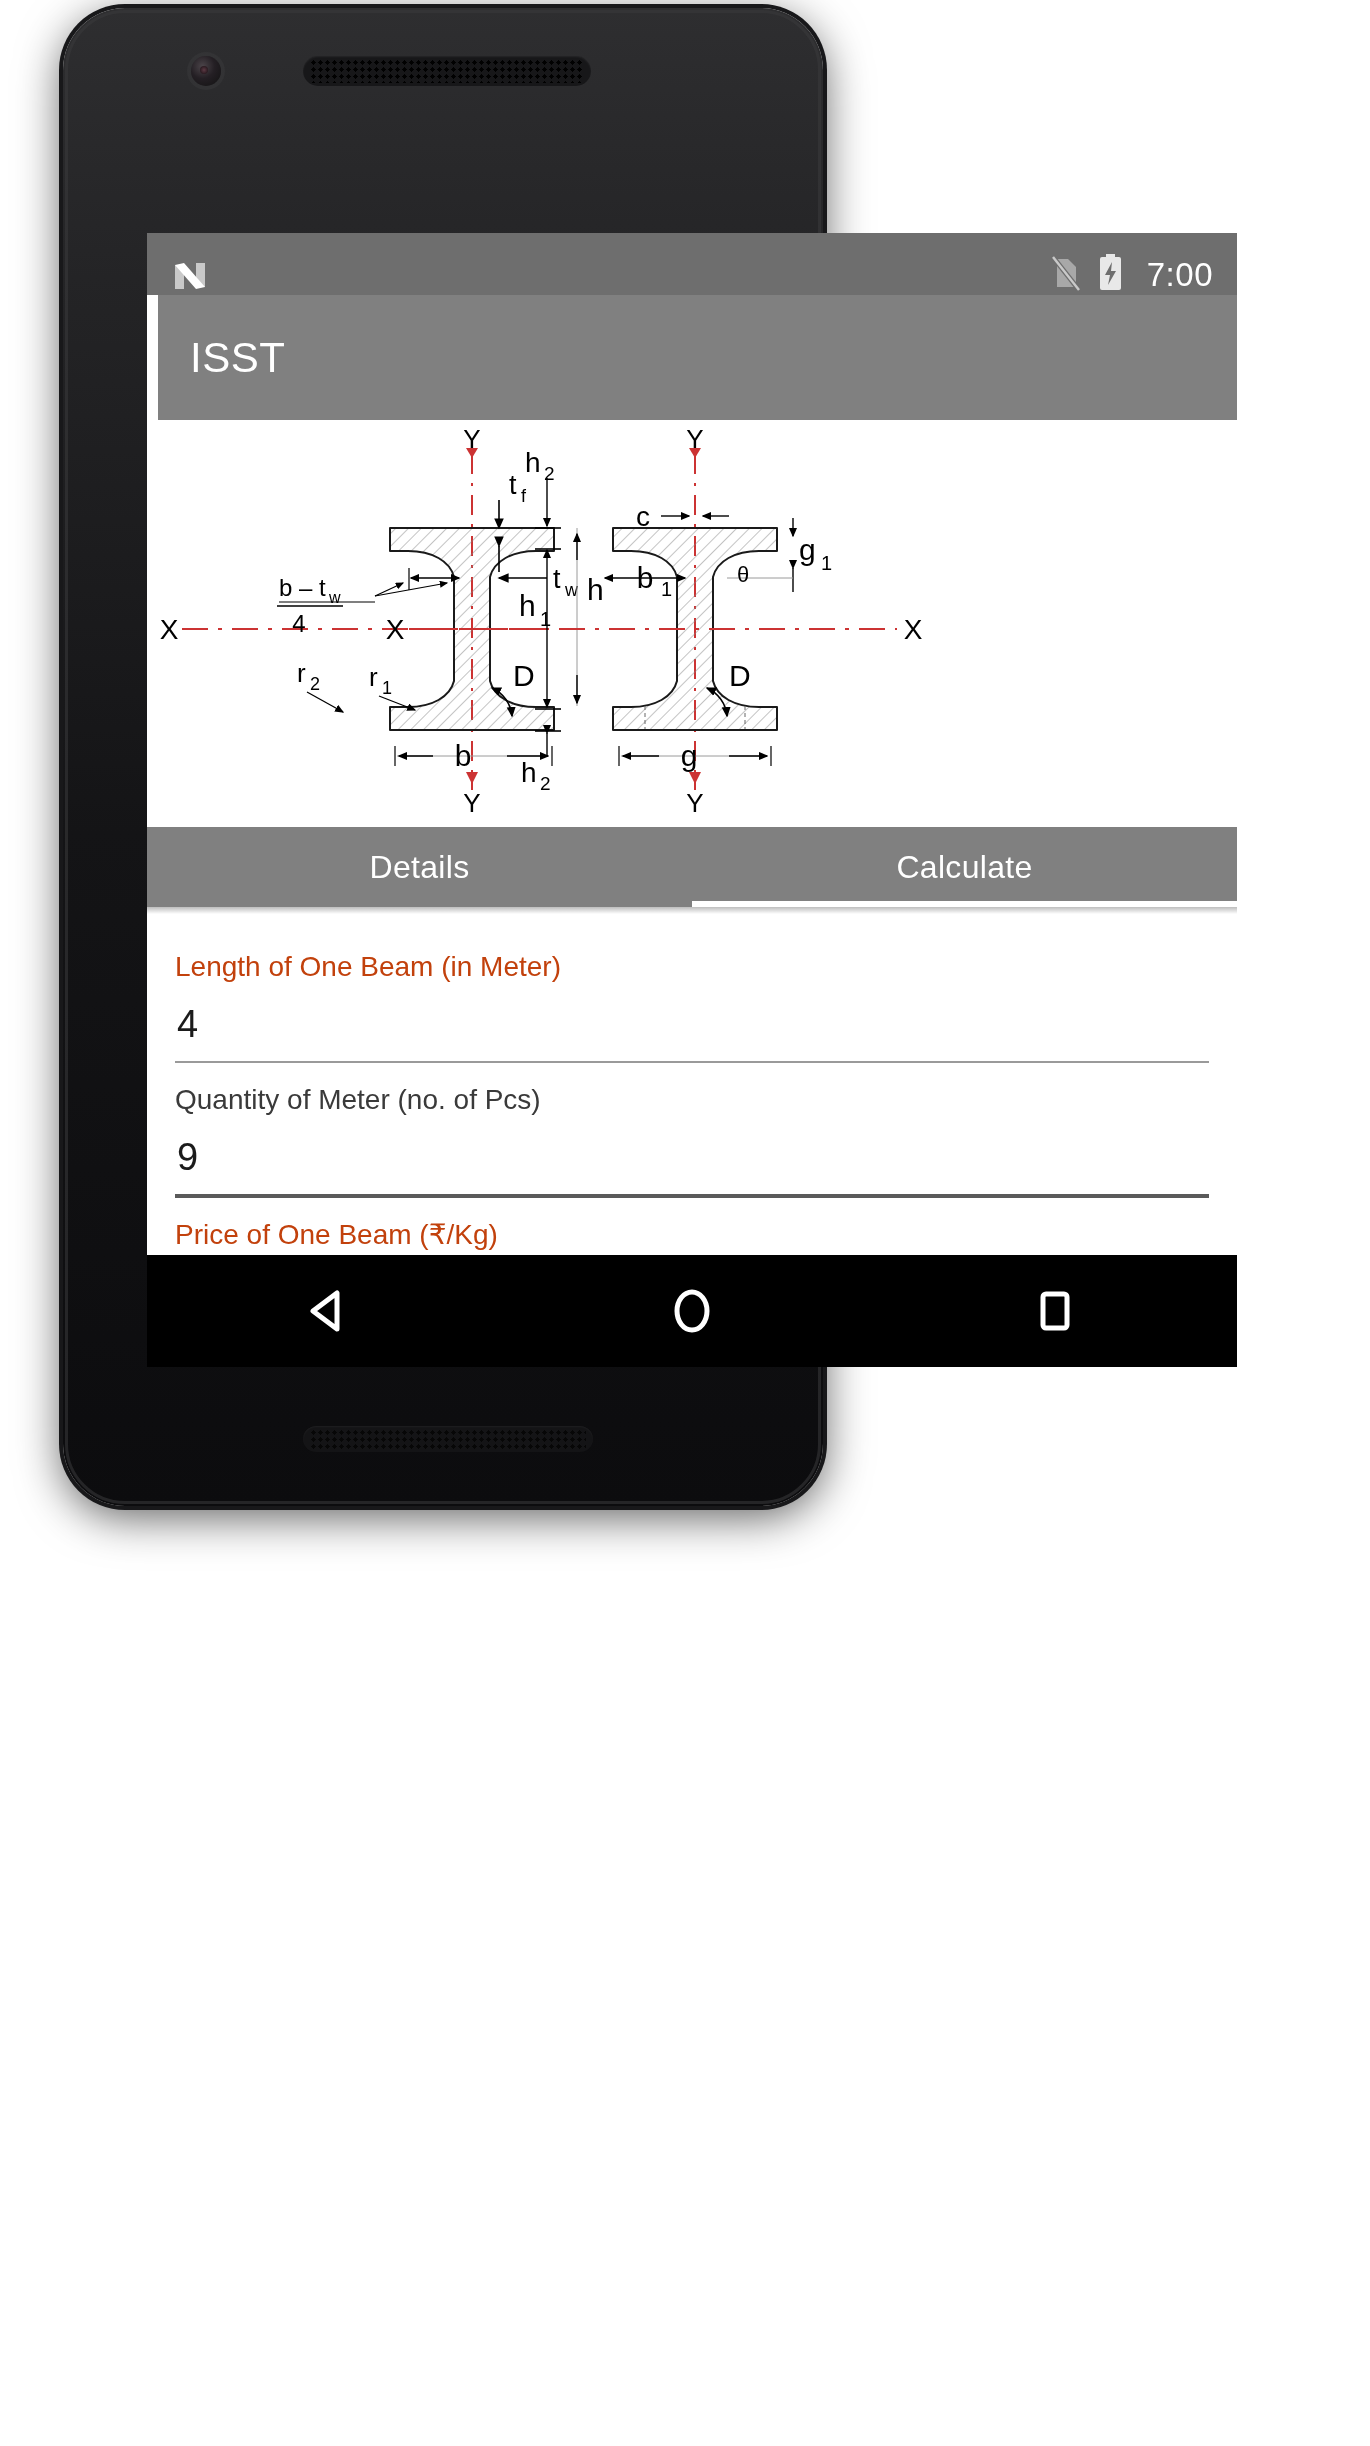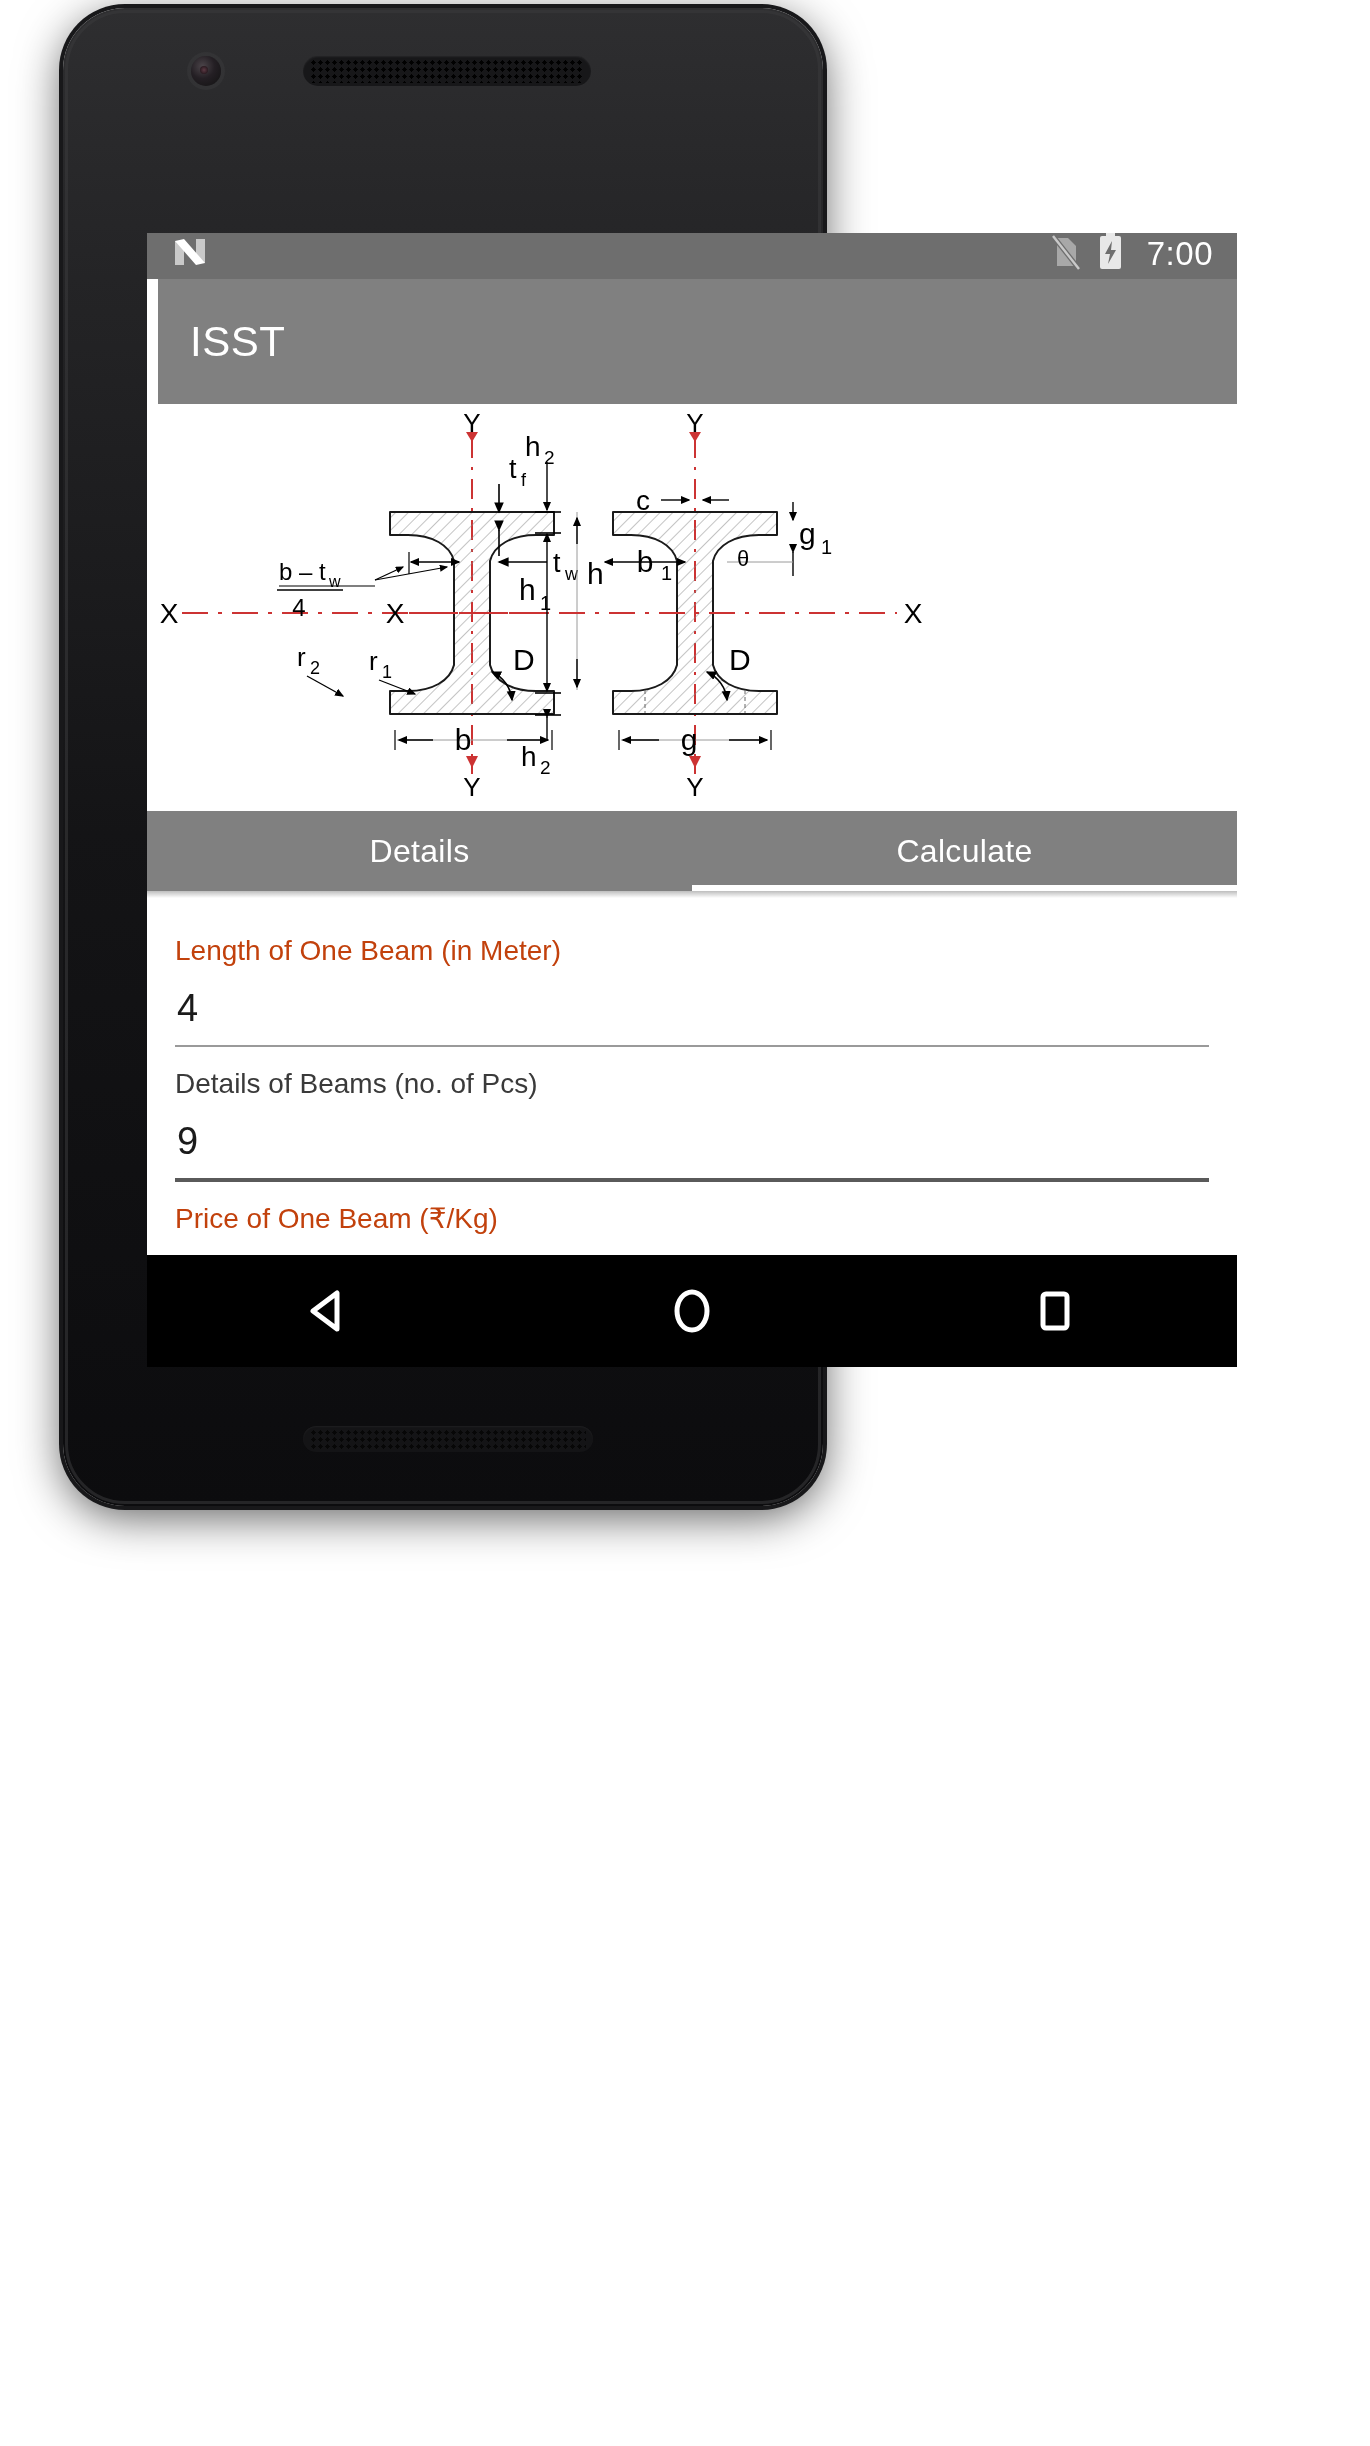--- a/index.html
+++ b/index.html
@@ -37,21 +37,21 @@
   .btn-power{position:absolute;left:755px;top:512px;width:9px;height:118px;border-radius:4px;
       background:linear-gradient(90deg,#6a6a6c,#38383a);}
   .btn-volume{position:absolute;left:755px;top:740px;width:8px;height:270px;border-radius:4px;
       background:linear-gradient(90deg,#6a6a6c,#3a3a3c);}
 
   
   #screen{position:absolute;left:147px;top:233px;width:1090px;height:1134px;
       background:#ffffff;overflow:hidden;}
 
   
-  .statusbar{height:46px;background:#6e6e6e;display:flex;align-items:flex-start;
+  .statusbar{height:62px;background:#6e6e6e;display:flex;align-items:flex-end;
       padding:0 24px;box-sizing:border-box;color:#fff;}
   .nlogo{width:38px;height:38px;position:relative;}
   .nlogo svg{display:block}
   .sb-spacer{flex:1}
   .sb-icons{display:flex;align-items:center;gap:18px;}
   .sb-clock{font-size:33px;color:#fff;letter-spacing:.5px;margin-left:6px;}
 
   
   .toolbar{height:125px;background:#808080;display:flex;align-items:center;
       padding:0 32px;box-sizing:border-box;margin-left:11px;}
@@ -286,21 +286,21 @@
 
   <div class="form">
 
     <div class="field">
       <div class="field-label">Length of One Beam (in Meter)</div>
       <div class="field-value">4</div>
       <div class="field-underline"></div>
     </div>
 
     <div class="field">
-      <div class="field-label dark">Details of Beams (no. of Pcs)</div>
+      <div class="field-label dark">Quantity of Meter (no. of Pcs)</div>
       <div class="field-value">9</div>
       <div class="field-underline thick"></div>
     </div>
 
     <div class="field">
       <div class="field-label">Price of One Beam (₹/Kg)</div>
       <div class="field-value">100</div>
       <div class="field-underline thick"></div>
     </div>
 

